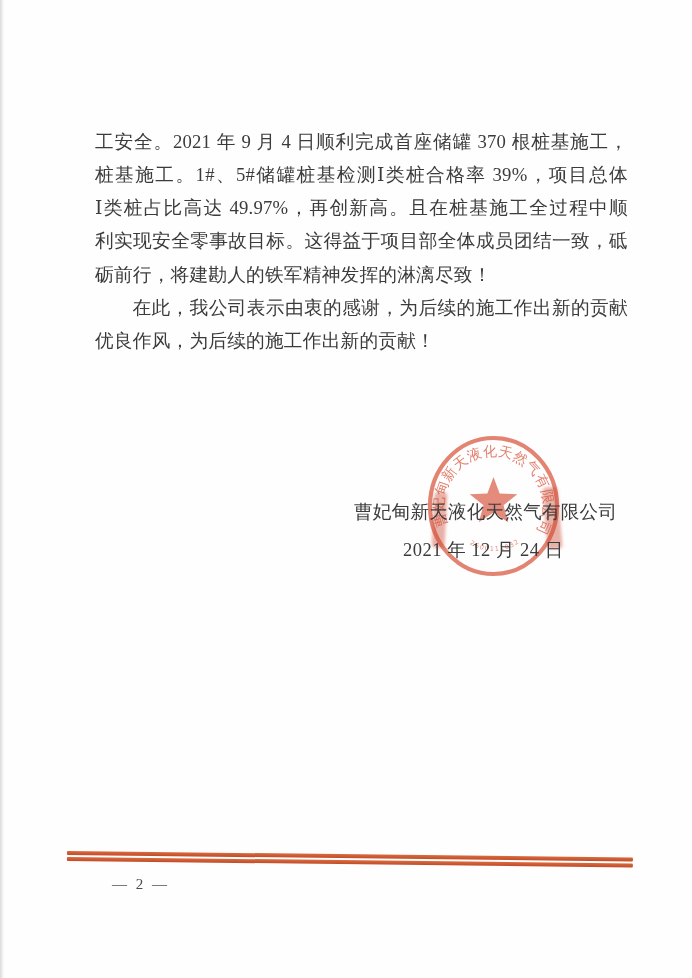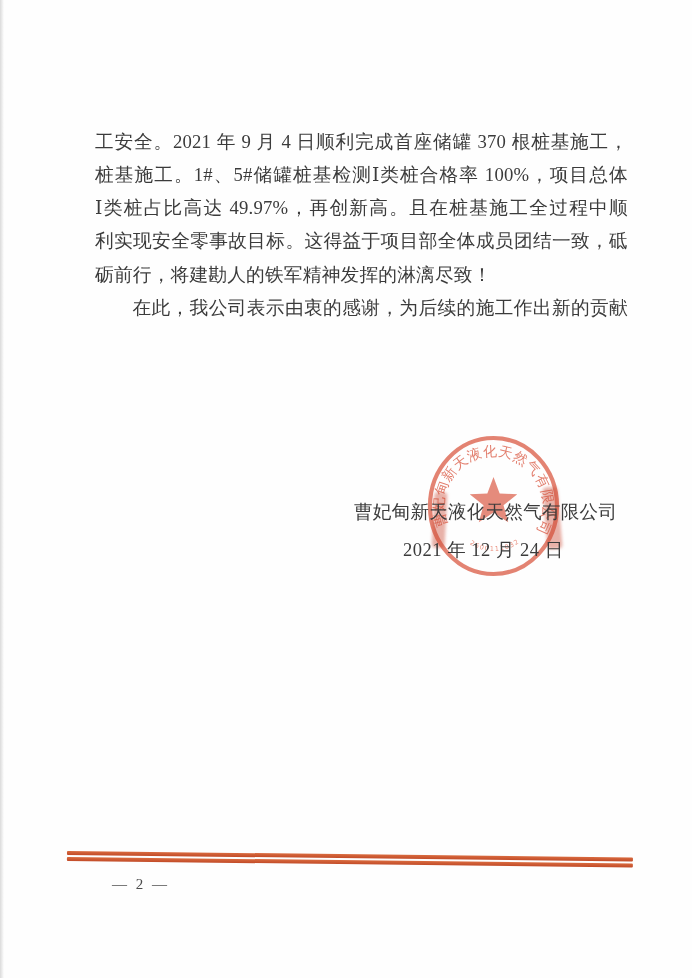--- a/index.html
+++ b/index.html
@@ -52,25 +52,26 @@
     color:#4c4c4c;white-space:nowrap;
   }
 </style>
 </head>
 <body>
 
 <div class="page">
 
   <div class="body-text">
     <div class="bline j">工安全。2021 年 9 月 4 日顺利完成首座储罐 370 根桩基施工，</div>
-    <div class="bline j">桩基施工。1#、5#储罐桩基检测Ⅰ类桩合格率 100%，项目总体</div>
+    <div class="bline j">桩基施工。1#、5#储罐桩基检测Ⅰ类桩合格率 39%，项目总体</div>
     <div class="bline j">Ⅰ类桩占比高达 49.97%，再创新高。且在桩基施工全过程中顺</div>
     <div class="bline j">利实现安全零事故目标。这得益于项目部全体成员团结一致，砥</div>
     <div class="bline">砺前行，将建勘人的铁军精神发挥的淋漓尽致！</div>
     <div class="bline j indent">在此，我公司表示由衷的感谢，为后续的施工作出新的贡献</div>
+    <div class="bline">优良作风，为后续的施工作出新的贡献！</div>
   </div>
 
   <svg class="seal" viewBox="0 0 141 148" xmlns="http://www.w3.org/2000/svg">
     <defs>
       <path id="arcTop" d="M 25.2 95.1 A 50 50 0 1 1 115.8 95.1" fill="none"></path>
       <path id="arcBottom" d="M 44.7 110.9 A 45 45 0 0 0 96.3 110.9" fill="none"></path>
     </defs>
     <ellipse cx="70.5" cy="74" rx="63.5" ry="68" fill="none" stroke-width="4.2" opacity="0.88" stroke="#dd6652"></ellipse>
     <polygon points="70.5,45 76.67,61.51 94.28,62.27 80.49,73.24 85.2,90.23 70.5,80.5 55.8,90.23 60.51,73.24 46.72,62.27 64.33,61.51" opacity="0.82" fill="#dd6652"></polygon>
     <text font-size="14" letter-spacing="0.6" font-family="Liberation Serif, serif" opacity="0.9" fill="#dd6652">

